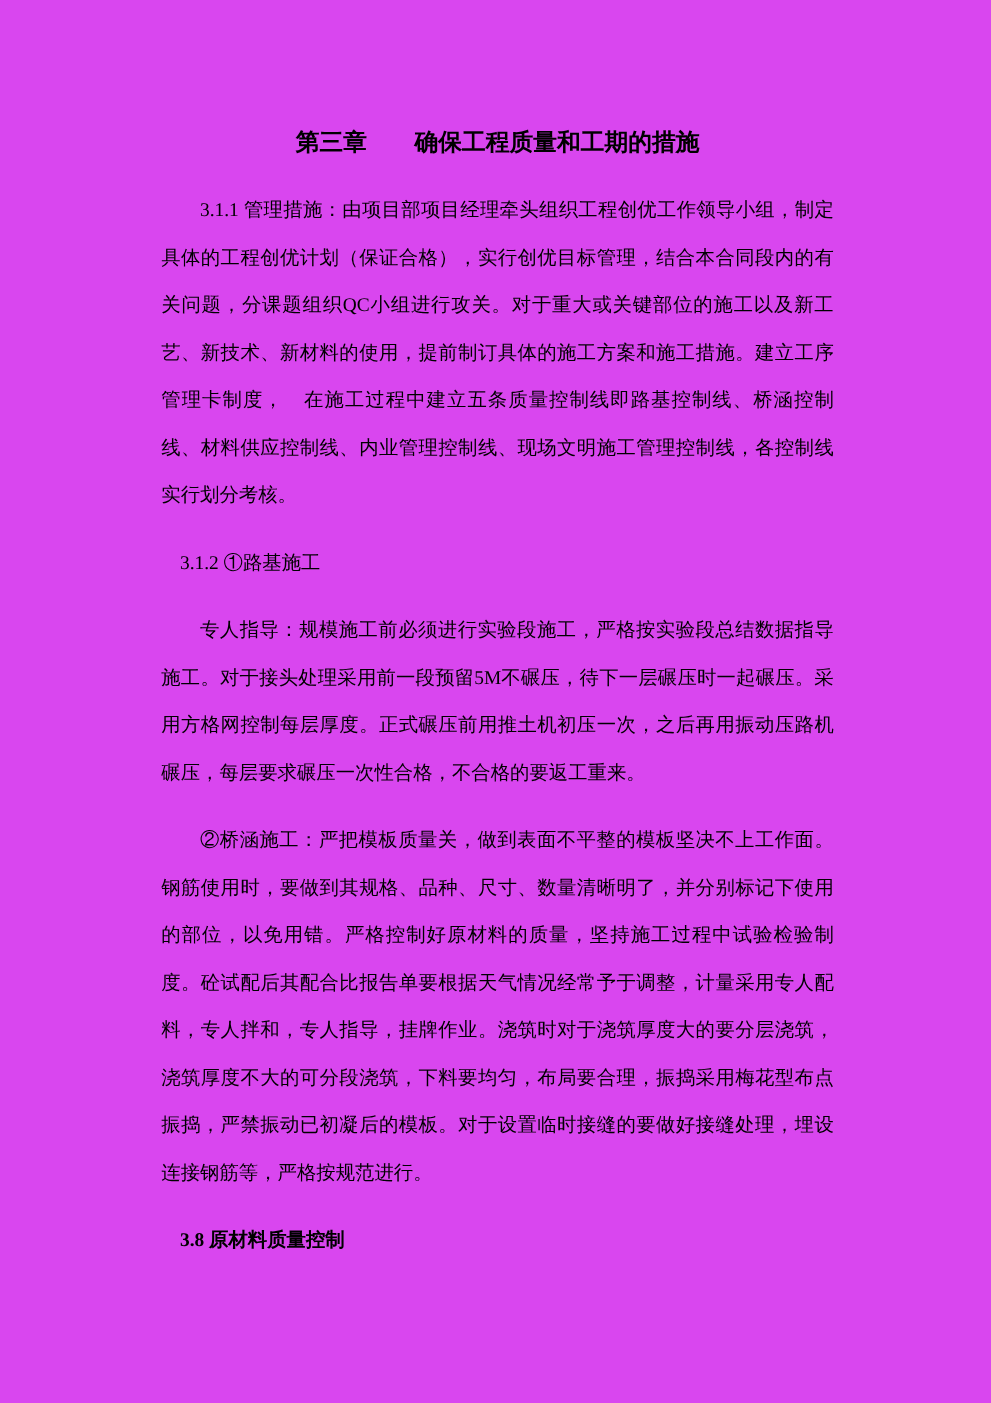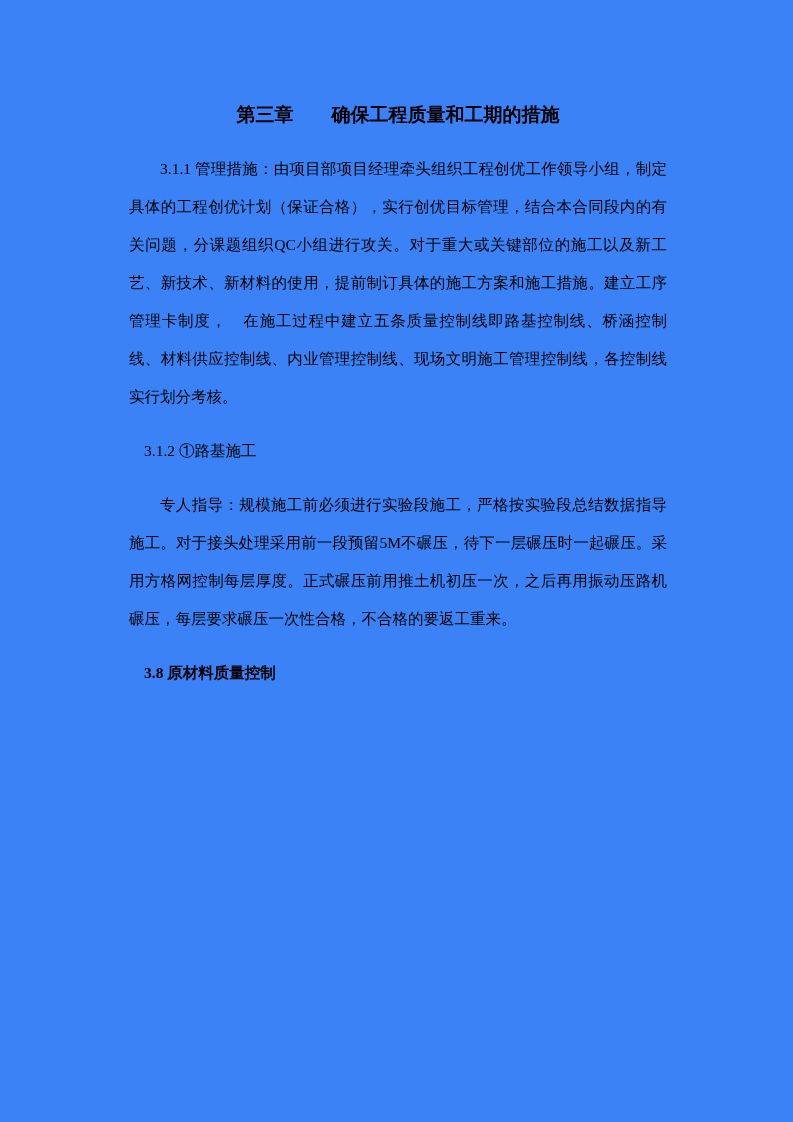--- a/index.html
+++ b/index.html
@@ -9,21 +9,21 @@
   }
   body {
     font-family: "Liberation Serif", "DejaVu Serif", serif;
     color: #000000;
   }
   .page {
     position: relative;
     width: 793px;
     height: 1122px;
     box-sizing: border-box;
-    background: #3b82f6;
+    background: #d946ef;
     padding: 96px 110px 40px 113px;
     overflow: hidden;
   }
   .doc-title {
     font-size: 19px;
     font-weight: bold;
     text-align: center;
     margin: 0 0 10px 0;
     line-height: 38px;
     white-space: pre-wrap;
@@ -58,17 +58,18 @@
 
   <h1 class="doc-title">第三章　　确保工程质量和工期的措施</h1>
 
 
   <p class="para">3.1.1 管理措施：由项目部项目经理牵头组织工程创优工作领导小组，制定具体的工程创优计划（保证合格），实行创优目标管理，结合本合同段内的有关问题，分课题组织QC小组进行攻关。对于重大或关键部位的施工以及新工艺、新技术、新材料的使用，提前制订具体的施工方案和施工措施。建立工序管理卡制度，　在施工过程中建立五条质量控制线即路基控制线、桥涵控制线、材料供应控制线、内业管理控制线、现场文明施工管理控制线，各控制线实行划分考核。</p>
 
   <h3 class="heading regular">3.1.2 ①路基施工</h3>
 
   <p class="para">专人指导：规模施工前必须进行实验段施工，严格按实验段总结数据指导施工。对于接头处理采用前一段预留5M不碾压，待下一层碾压时一起碾压。采用方格网控制每层厚度。正式碾压前用推土机初压一次，之后再用振动压路机碾压，每层要求碾压一次性合格，不合格的要返工重来。</p>
 
+  <p class="para">②桥涵施工：严把模板质量关，做到表面不平整的模板坚决不上工作面。钢筋使用时，要做到其规格、品种、尺寸、数量清晰明了，并分别标记下使用的部位，以免用错。严格控制好原材料的质量，坚持施工过程中试验检验制度。砼试配后其配合比报告单要根据天气情况经常予于调整，计量采用专人配料，专人拌和，专人指导，挂牌作业。浇筑时对于浇筑厚度大的要分层浇筑，浇筑厚度不大的可分段浇筑，下料要均匀，布局要合理，振捣采用梅花型布点振捣，严禁振动已初凝后的模板。对于设置临时接缝的要做好接缝处理，埋设连接钢筋等，严格按规范进行。</p>
 
   <h2 class="heading">3.8 原材料质量控制</h2>
 
 
 </div>
 
 </body></html>

